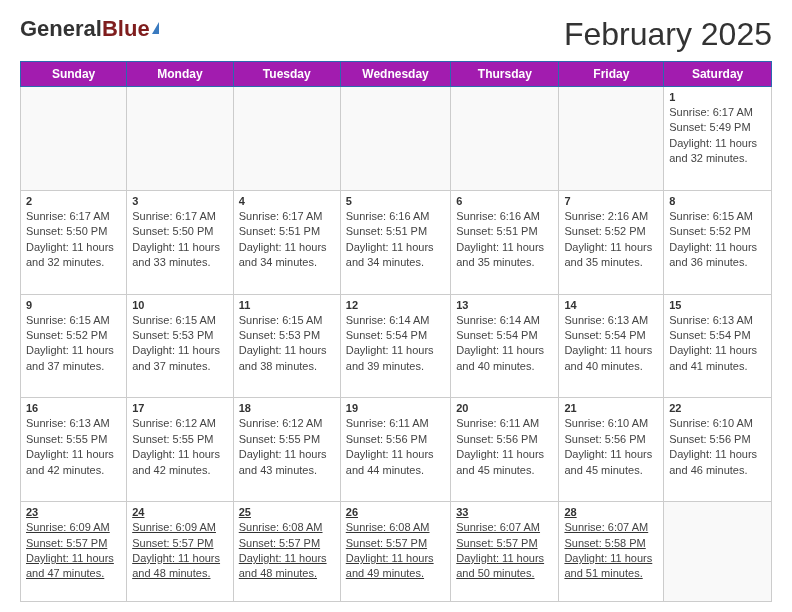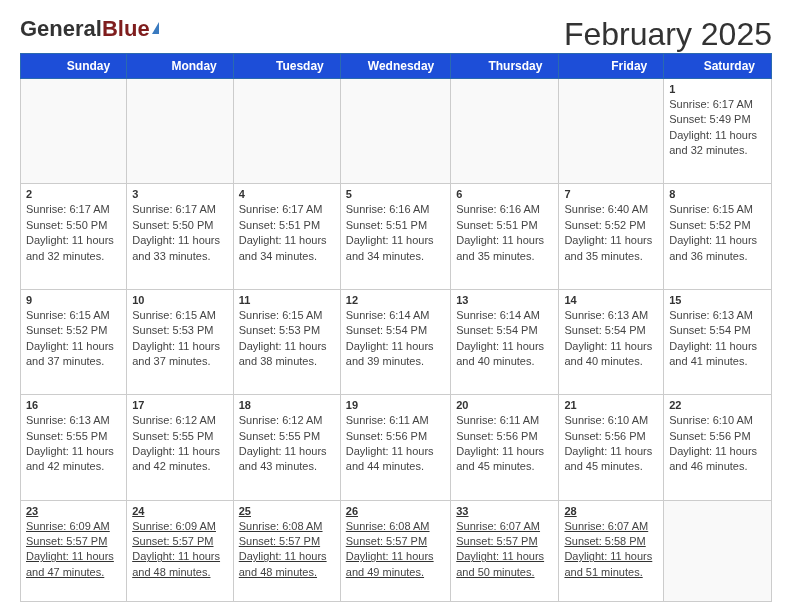--- a/index.html
+++ b/index.html
@@ -14,20 +14,21 @@
       width: 792px;
       height: 612px;
       padding: 16px 20px 10px 20px;
       display: flex;
       flex-direction: column;
     }
     .header {
       display: flex;
       justify-content: space-between;
       align-items: flex-start;
+      margin-bottom: 8px;
     }
     .logo {
       display: flex;
       flex-direction: column;
       align-items: flex-start;
     }
     .logo-text {
       font-size: 22px;
       font-weight: bold;
       color: #333;
@@ -54,27 +55,27 @@
     .location {
       font-size: 13px;
       color: #555;
     }
     table {
       width: 100%;
       border-collapse: collapse;
       flex: 1;
     }
     thead th {
-      background: #1d4ed8;
+      background: #a21caf;
       color: #fff;
       font-size: 12px;
       font-weight: bold;
       padding: 5px 16px;
       border: 1px solid #2a6aaf;
-      text-align: right;
+      text-align: center;
     }
     tbody td {
       border: 1px solid #ccc;
       vertical-align: top;
       padding: 4px 5px;
       width: 113px;
       font-size: 9.5px;
       color: #333;
       height: 88px;
     }
@@ -174,21 +175,21 @@
           </td>
           <td>
             <span class="day-num">6</span>
             <div class="day-info">Sunrise: 6:16 AM
 Sunset: 5:51 PM
 Daylight: 11 hours
 and 35 minutes.</div>
           </td>
           <td>
             <span class="day-num">7</span>
-            <div class="day-info">Sunrise: 6:40 AM
+            <div class="day-info">Sunrise: 2:16 AM
 Sunset: 5:52 PM
 Daylight: 11 hours
 and 35 minutes.</div>
           </td>
           <td>
             <span class="day-num">8</span>
             <div class="day-info">Sunrise: 6:15 AM
 Sunset: 5:52 PM
 Daylight: 11 hours
 and 36 minutes.</div>

